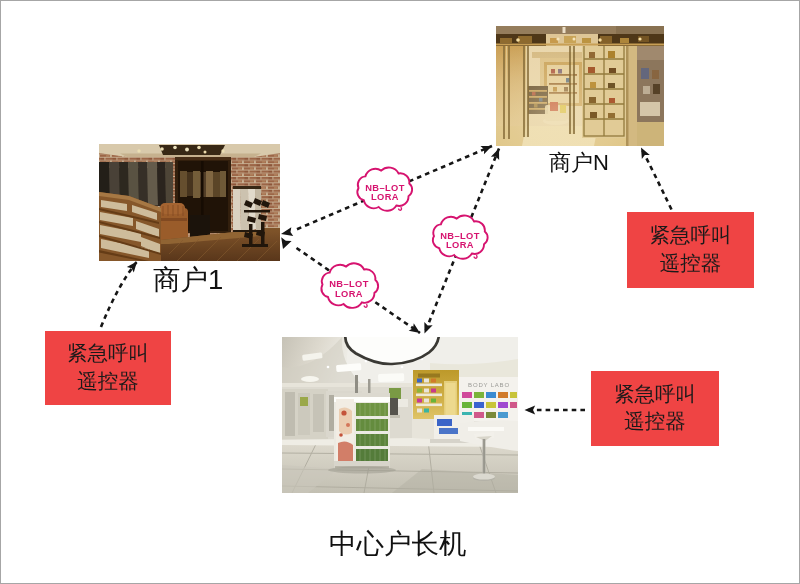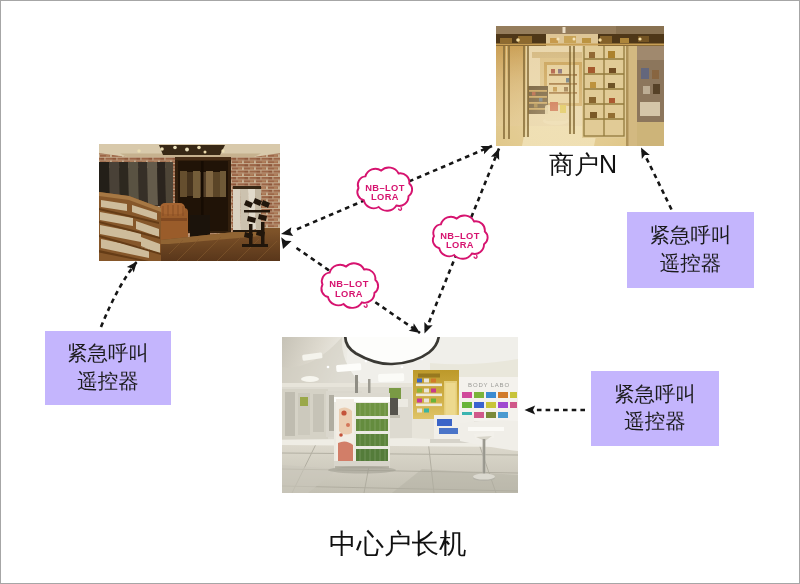--- a/index.html
+++ b/index.html
@@ -1,19 +1,19 @@
 <!DOCTYPE html>
 <html><head>
 <meta charset="utf-8">
 <style>
 html,body{margin:0;padding:0;background:#fff;}
 #page{position:relative;width:800px;height:584px;background:#fff;box-sizing:border-box;border:1px solid #a6a6a6;overflow:hidden;font-family:"Liberation Sans",sans-serif;}
 .photo{position:absolute;}
 .lbl{position:absolute;color:#111;font-family:"Liberation Sans",sans-serif;white-space:nowrap;}
-.obox{position:absolute;background:#c4b5fd;color:#1a1a1a;text-align:center;font-family:"Liberation Sans",sans-serif;font-size:20.5px;line-height:27.5px;display:flex;align-items:center;justify-content:center;padding-bottom:3px;box-sizing:border-box;}
+.obox{position:absolute;background:#ef4444;color:#1a1a1a;text-align:center;font-family:"Liberation Sans",sans-serif;font-size:20.5px;line-height:27.5px;display:flex;align-items:center;justify-content:center;padding-bottom:3px;box-sizing:border-box;}
 </style>
 </head>
 <body>
 <div id="page">
 
   <svg class="photo" style="left:98px;top:143px" width="181" height="117" viewBox="0 0 181 117">
     <defs>
       <pattern id="brick" width="12" height="6.4" patternUnits="userSpaceOnUse">
         <rect width="12" height="6.4" fill="#a86e4e"></rect>
         <rect width="12" height="0.9" fill="#d8c2a2"></rect>
@@ -414,21 +414,22 @@
     <path d="M178 86 Q 210 82 236 84 L236 114 Q 205 110 178 104 Z" fill="#f0eee8"></path>
     <rect x="186" y="90" width="36" height="4" fill="#fbfaf6"></rect>
     <path d="M192 97 L212 95 L212 101 L194 103 Z" fill="#f2f0ea"></path>
     <path d="M194 100 L210 99 L203 104 Z" fill="#d8d5ca"></path>
     <rect x="200.5" y="102" width="3" height="38" fill="#b2b0a8"></rect>
     <rect x="201.5" y="102" width="1.1" height="38" fill="#88867d"></rect>
     <ellipse cx="202" cy="141" rx="11" ry="3" fill="#b4b2a8"></ellipse>
     <ellipse cx="202" cy="139.6" rx="11" ry="3" fill="#dbd9d0"></ellipse>
   </svg>
 
-  <div class="lbl" style="left:548px;top:146.5px;font-size:25px;">商户N</div>
+  <div class="lbl" style="left:152px;top:261px;font-size:27.5px;">商户1</div>
+  <div class="lbl" style="left:548px;top:146.5px;font-size:22px;">商户N</div>
   <div class="lbl" style="left:328px;top:525px;font-size:27.5px;">中心户长机</div>
 
   <div class="obox" style="left:44px;top:330px;width:126px;height:74px;">紧急呼叫<br>遥控器</div>
   <div class="obox" style="left:626px;top:211px;width:127px;height:76px;">紧急呼叫<br>遥控器</div>
   <div class="obox" style="left:590px;top:370px;width:128px;height:75px;">紧急呼叫<br>遥控器</div>
 
   <svg id="ov" style="position:absolute;left:0;top:0" width="800" height="584" viewBox="0 0 800 584">
     <defs>
       <marker id="ah" viewBox="0 0 10 10" refX="10" refY="5" markerWidth="5.0" markerHeight="4.1" orient="auto-start-reverse">
         <path d="M0,0.8 L10,5 L0,9.2 L2,5 Z" fill="#161616"></path>

